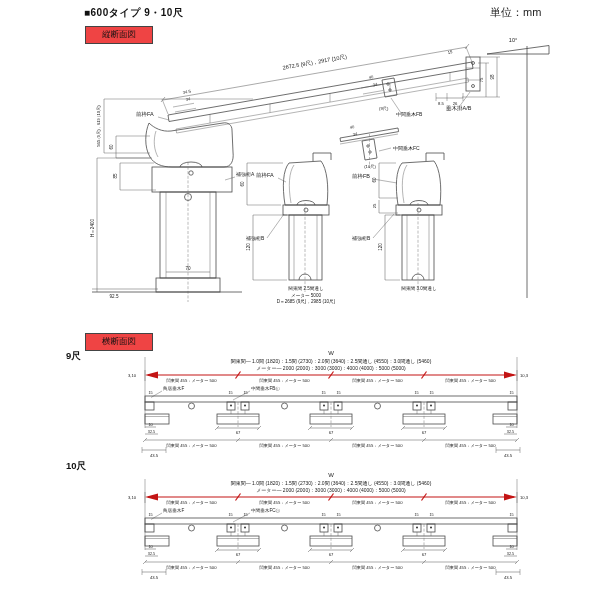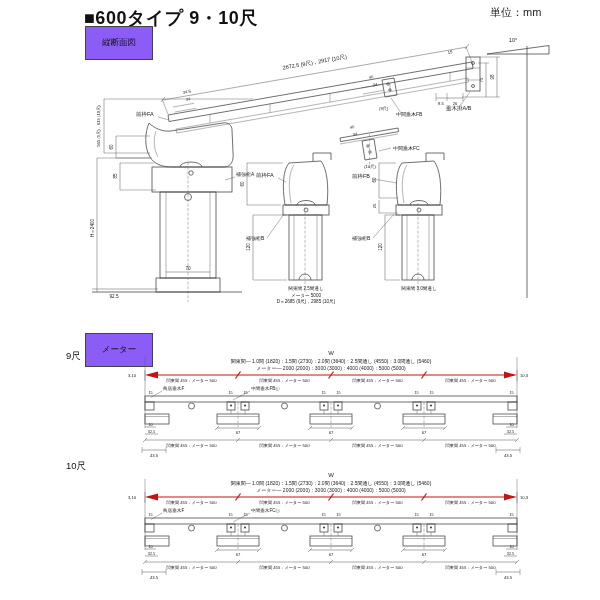--- a/index.html
+++ b/index.html
@@ -1,22 +1,22 @@
 <!DOCTYPE html>
 <html><head>
 <meta charset="utf-8">
 <style>
   html,body{margin:0;padding:0;background:#ffffff;}
   #page{position:relative;width:600px;height:600px;background:#fff;overflow:hidden;
         font-family:"Liberation Sans","DejaVu Sans",sans-serif;color:#111;}
   .abs{position:absolute;}
-  .title{left:84px;top:6px;font-size:18px;font-weight:bold;letter-spacing:.5px;}
+  .title{left:84px;top:6px;font-size:10px;font-weight:bold;letter-spacing:.5px;}
   .unit{left:490px;top:5px;font-size:11px;color:#222;}
-  .secbox{border:1px solid #444;width:66px;text-align:center;font-size:8.5px;padding:10px 0;background:#8b5cf6;}
-  .shaku{font-size:9.5px;font-weight:normal;color:#111;}
+  .secbox{border:1px solid #444;width:66px;text-align:center;font-size:8.5px;padding:2px 0;background:#ef4444;}
+  .shaku{font-size:9.5px;font-weight:bold;color:#111;}
   svg{position:absolute;left:0;}
   svg text{font-family:"Liberation Sans","DejaVu Sans",sans-serif;fill:#222;}
   .ln{stroke:#4a4a4a;stroke-width:.8;fill:none;}
   .thin{stroke:#5a5a5a;stroke-width:.45;fill:none;}
   .dim{stroke:#555;stroke-width:.5;fill:none;}
   .dash{stroke:#777;stroke-width:.5;stroke-dasharray:3 1.6;fill:none;}
   .red{stroke:#c31414;stroke-width:1.2;fill:none;}
   .redf{fill:#c31414;stroke:none;}
   .t38{font-size:3.8px}.t42{font-size:4.2px}.t46{font-size:4.6px}.t5{font-size:5px}.t55{font-size:5.5px}.t6{font-size:6px}
   .mid{text-anchor:middle}
@@ -218,21 +218,21 @@
       <text class="t42" x="350" y="129" transform="rotate(-10 350 129)">40</text>
       <text class="t42" x="353" y="136" transform="rotate(-10 353 136)">34</text>
       <text class="t5" x="393" y="150">中間垂木FC</text>
       <line class="thin" x1="391" y1="148" x2="379" y2="151"></line>
       <text class="t42 mid" x="370" y="168">(10尺)</text>
     </g>
   </svg>
 
   <div class="abs secbox" style="left:85px;top:26px">縦断面図</div>
 
-  <div class="abs secbox" style="left:85px;top:333px">メーター</div>
+  <div class="abs secbox" style="left:85px;top:333px">横断面図</div>
   <div class="abs shaku" style="left:66px;top:350px">9尺</div>
   <div class="abs shaku" style="left:66px;top:460px">10尺</div>
 
   <svg style="top:348px" width="600" height="112" viewBox="0 0 600 112">
     <defs>
       <g id="asm9">
         <rect class="ln" x="-11" y="54" width="8" height="8"></rect>
         <rect class="ln" x="3" y="54" width="8" height="8"></rect>
         <circle cx="-7" cy="57.5" r="1" fill="#333"></circle>
         <circle cx="7" cy="57.5" r="1" fill="#333"></circle>

